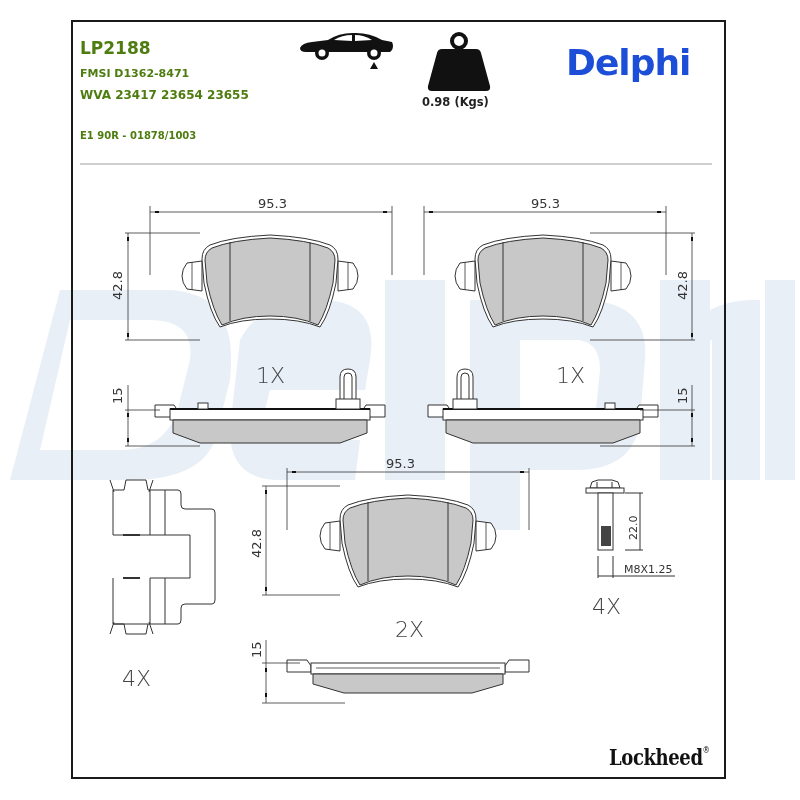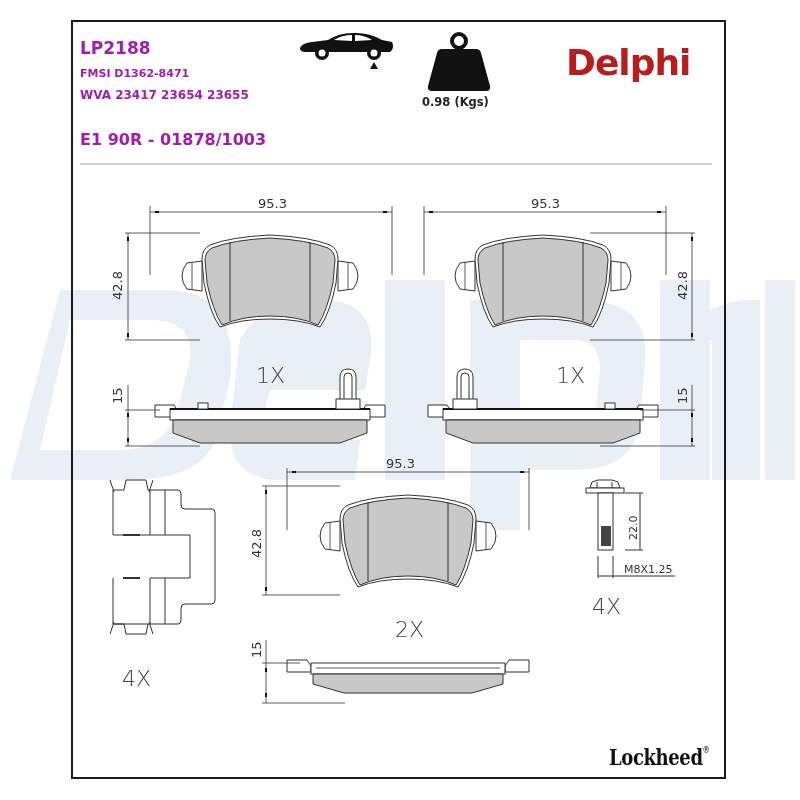--- a/index.html
+++ b/index.html
@@ -1,25 +1,25 @@
 <!DOCTYPE html>
 <html><head>
 <meta charset="utf-8">
 <style>
   html, body { margin:0; padding:0; background:#ffffff; }
   body { width:800px; height:800px; position:relative; overflow:hidden; font-family:"DejaVu Sans", sans-serif; }
   .watermark { position:absolute; left:0; top:0; width:800px; height:800px; z-index:0; }
   .frame { position:absolute; left:71px; top:20px; width:651px; height:755px; border:2px solid #1a1a1a; z-index:1; }
-  .hdr-text { position:absolute; font-weight:bold; color:#a21caf; font-family:"DejaVu Sans", sans-serif; z-index:3; }
+  .hdr-text { position:absolute; font-weight:bold; color:#4d7c0f; font-family:"DejaVu Sans", sans-serif; z-index:3; }
   .part-no { left:80px; top:38px; font-size:17px; }
   .fmsi { left:80px; top:67px; font-size:11px; }
   .wva { left:80px; top:88px; font-size:12px; }
-  .ece { left:80px; top:130px; font-size:16px; }
+  .ece { left:80px; top:130px; font-size:10px; }
   .weight-label { position:absolute; left:422px; top:95px; font-size:11.5px; font-weight:bold; color:#222; z-index:3; }
-  .brand { position:absolute; left:566px; top:42px; font-size:36px; font-weight:bold; color:#b91c1c; font-family:"DejaVu Sans", sans-serif; letter-spacing:-1px; z-index:3; }
+  .brand { position:absolute; left:566px; top:42px; font-size:36px; font-weight:bold; color:#1d4ed8; font-family:"DejaVu Sans", sans-serif; letter-spacing:-1px; z-index:3; }
   .lockheed { position:absolute; left:609px; top:744px; font-size:22px; font-weight:bold; color:#111; font-family:"DejaVu Serif", serif; transform:scaleX(0.82); transform-origin:left center; letter-spacing:-0.5px; z-index:3; }
   .lockheed sup { font-size:9px; font-family:"DejaVu Sans", sans-serif; font-weight:normal; position:relative; top:-4px; }
   .sep { position:absolute; left:80px; top:163px; width:632px; height:2px; background:#d0d0d0; z-index:2; }
   .drawing { position:absolute; left:0; top:0; width:800px; height:800px; z-index:2; }
   .dim { font-family:"DejaVu Sans", sans-serif; font-size:13px; fill:#333; }
   .qty { font-family:"DejaVu Sans", sans-serif; font-size:22px; fill:#444; font-weight:200; }
   .small-dim { font-family:"DejaVu Sans", sans-serif; font-size:11px; fill:#333; }
   .icon-svg { position:absolute; z-index:3; }
 </style>
 </head>

